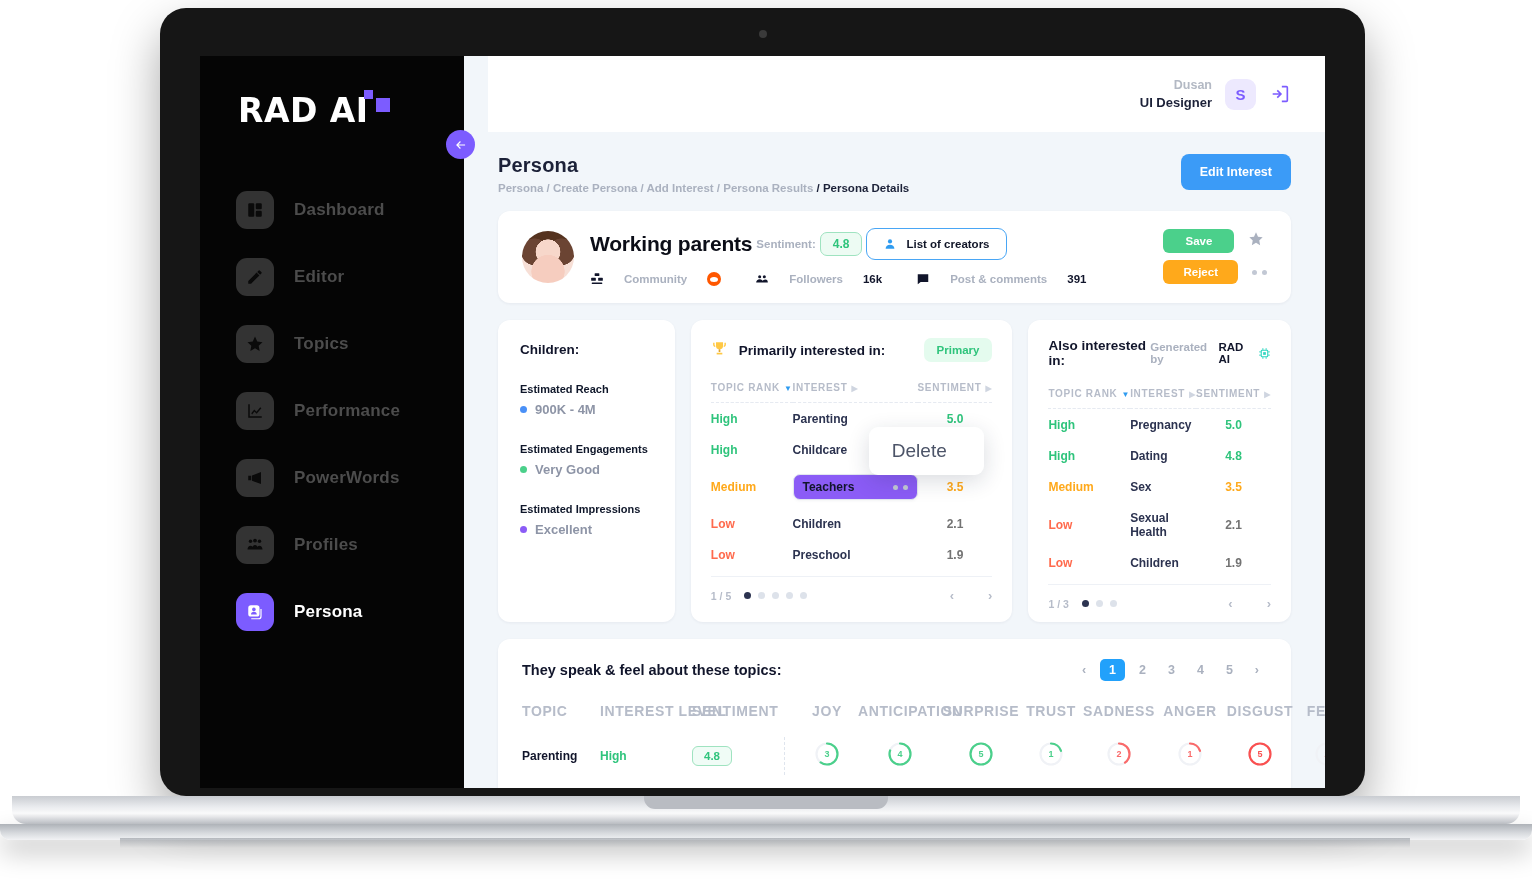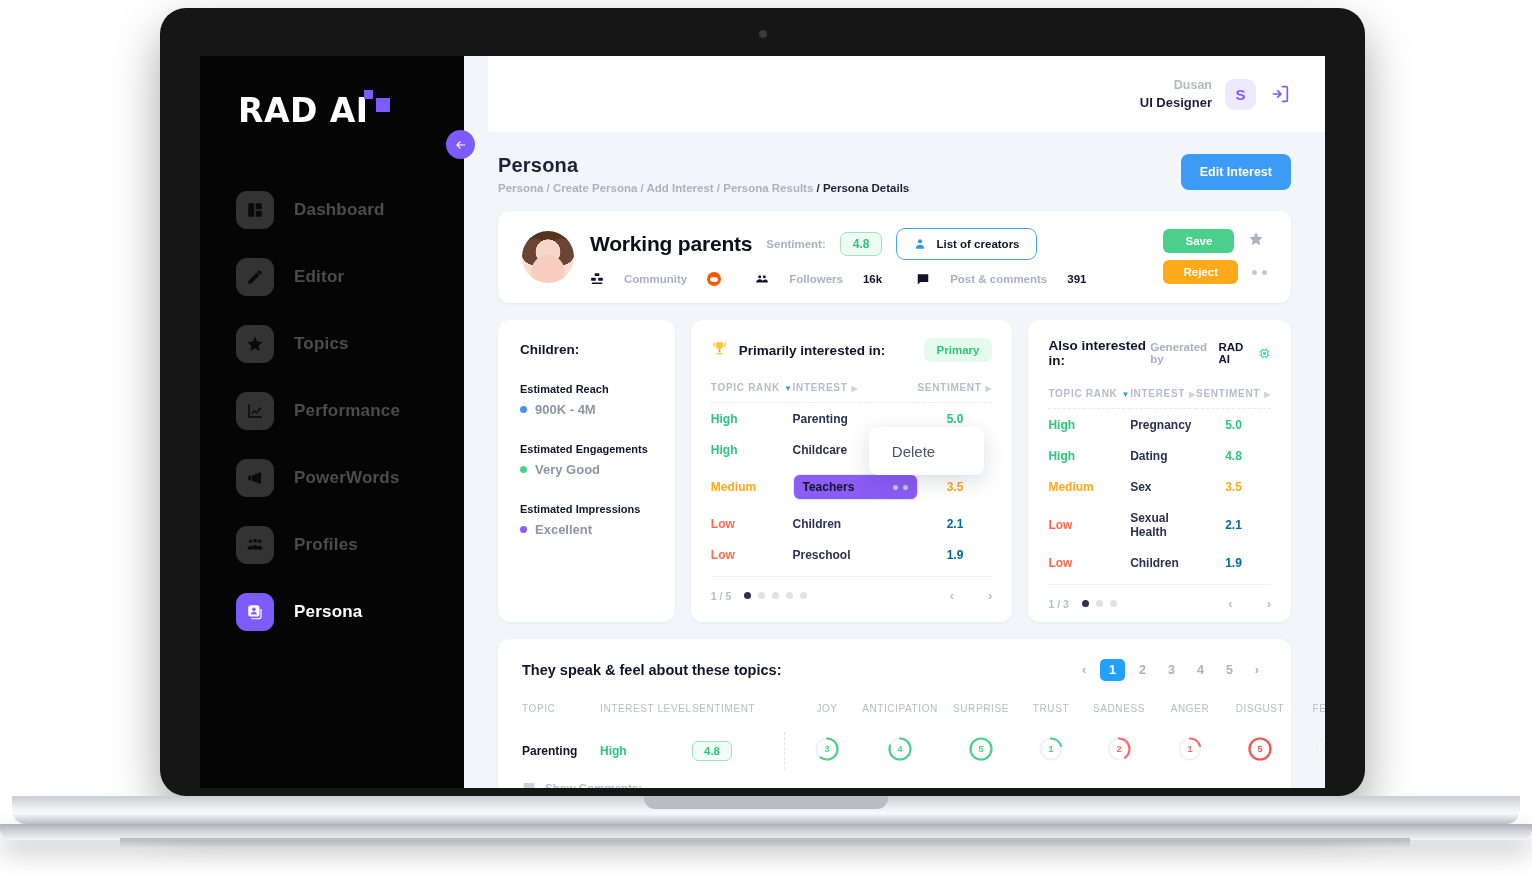--- a/index.html
+++ b/index.html
@@ -134,21 +134,21 @@
     background:
       radial-gradient(circle at 50% 78%, #f6cdbf 0 34%, rgba(0,0,0,0) 35%),
       radial-gradient(circle at 50% 40%, #f7d7ca 0 30%, rgba(0,0,0,0) 31%),
       radial-gradient(circle at 24% 40%, #6b4433 0 26%, rgba(0,0,0,0) 27%),
       radial-gradient(circle at 76% 40%, #6b4433 0 26%, rgba(0,0,0,0) 27%),
       radial-gradient(circle at 50% 16%, #55331f 0 58%, rgba(0,0,0,0) 59%),
       #f7dfd6;
     overflow:hidden;
   }
   .pf-main { margin-left:16px; }
-  .pf-row1 { display:flex; align-items:center; gap:14px; }
+  .pf-row1 { display:flex; align-items:center; gap:4px; }
   .pf-name { font-size:21px; font-weight:700; color:#0b0d17; letter-spacing:-.2px; }
   .pf-sent-lbl { font-size:11.5px; color:#aab1bf; font-weight:600; }
   .pf-sent-val {
     border:1px solid #9fe3c0; background:#edfbf3; color:#2fc47c;
     border-radius:7px; padding:4px 12px; font-size:12px; font-weight:700;
   }
   .creators-btn {
     display:flex; align-items:center; gap:9px;
     border:1px solid #49a6f5; background:#fff; border-radius:9px;
     padding:8px 16px; font-size:11.5px; font-weight:700; color:#111628; cursor:pointer;
@@ -217,34 +217,34 @@
   }
   table.tbl th .car { color:#2e9bf0; font-size:8px; margin-left:4px; }
   table.tbl th .car2 { color:#cfd5e0; font-size:8px; margin-left:4px; }
   table.tbl td { font-size:12px; padding:9px 0 8px 0; font-weight:600; }
   .rank-high { color:#2fc47c; font-weight:700; }
   .rank-med { color:#ffa91b; font-weight:700; }
   .rank-low { color:#ff6a4d; font-weight:700; }
   .int-cell { color:#2c3350; font-weight:600; }
   .sent-high { color:#2fc47c; font-weight:700; }
   .sent-med { color:#ffa91b; font-weight:700; }
-  .sent-low { color:#0369a1; font-weight:700; }
+  .sent-low { color:#737373; font-weight:700; }
   .sent-col { text-align:center; width:90px; }
   .int-box {
     display:flex; align-items:center; justify-content:space-between;
     border:1px solid #e2e7f0; border-radius:7px; padding:5px 9px;
     background:#8b5cf6; box-shadow:0 1px 3px rgba(20,30,60,.05);
     width:125px;
   }
 
   .ctx-menu {
     position:absolute; left:178px; top:107px; width:115px; height:48px;
     background:#fff; border-radius:9px; box-shadow:0 6px 22px rgba(25,35,65,.16);
     display:flex; align-items:center; padding-left:23px; z-index:25;
-    font-size:15px; color:#4c5468; cursor:pointer;
+    font-size:19px; color:#4c5468; cursor:pointer;
   }
 
   .p-foot {
     border-top:1px solid #eef1f6; margin-top:6px;
     height:38px; display:flex; align-items:center; justify-content:space-between;
     font-size:10.5px; color:#b6bcc9; font-weight:600;
   }
   .p-foot-left { display:flex; align-items:center; gap:13px; }
   .pdots { display:flex; gap:7px; align-items:center; }
   .pdots i { width:7px; height:7px; border-radius:50%; background:#dde2ea; display:block; }
@@ -256,21 +256,21 @@
   .bottom { margin-top:17px; background:#fff; border-radius:12px;
             box-shadow:0 1px 3px rgba(30,40,70,.06); padding:20px 24px 0 24px; }
   .b-head { display:flex; align-items:center; justify-content:space-between; }
   .b-title { font-size:14.5px; font-weight:700; color:#11152b; }
   .pager { display:flex; align-items:center; gap:6px; font-size:12.5px; color:#aab1bf; font-weight:600; }
   .pager span { padding:3px 8px; cursor:pointer; }
   .pager span.on { background:#22a1fb; color:#fff; border-radius:5px; padding:4px 9px; font-weight:700; }
 
   .etable { width:100%; border-collapse:collapse; margin-top:22px; table-layout:fixed; }
   .etable th {
-    font-size:10px; letter-spacing:.6px; color:#b6bcc9; font-weight:400;
+    font-size:14px; letter-spacing:.6px; color:#b6bcc9; font-weight:700;
     text-align:left; padding-bottom:18px; white-space:nowrap;
   }
   .etable th.c, .etable td.c { text-align:center; }
   .etable td { padding:4px 0; }
   .e-topic { font-size:12px; font-weight:700; color:#11152b; }
   .e-level { font-size:12px; font-weight:700; color:#2fc47c; }
   .e-sent {
     display:inline-block; border:1px solid #9fe3c0; background:#f0fcf6; color:#2fc47c;
     border-radius:6px; padding:3px 11px; font-size:11.5px; font-weight:700;
   }

